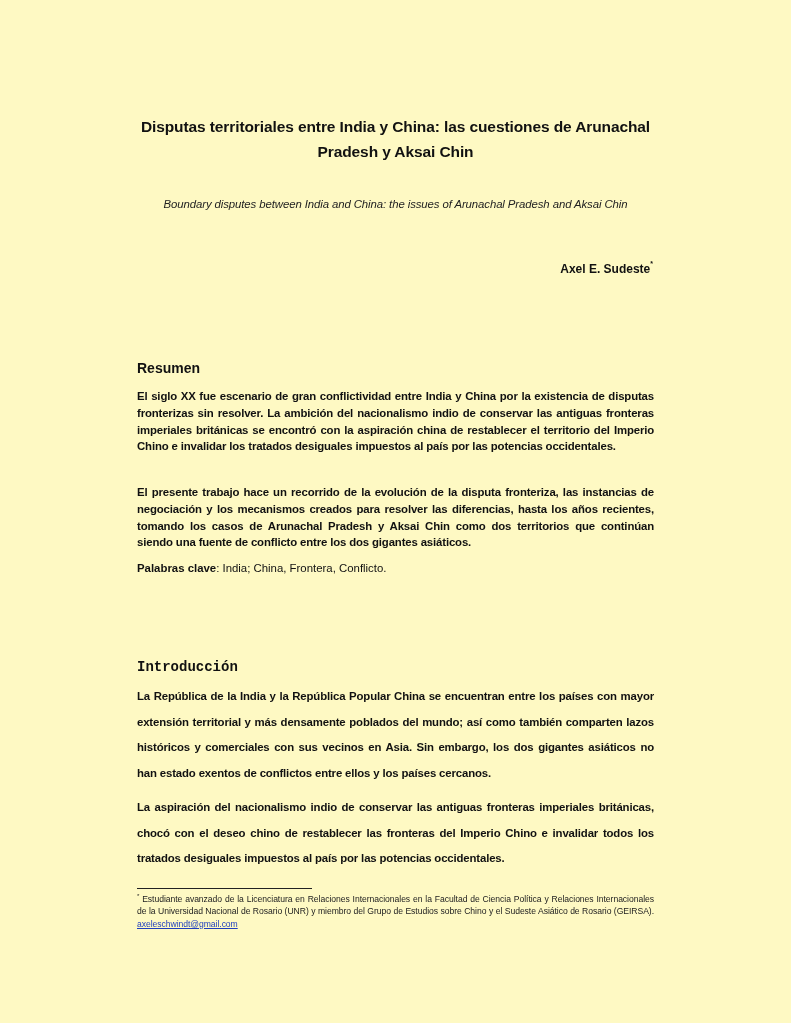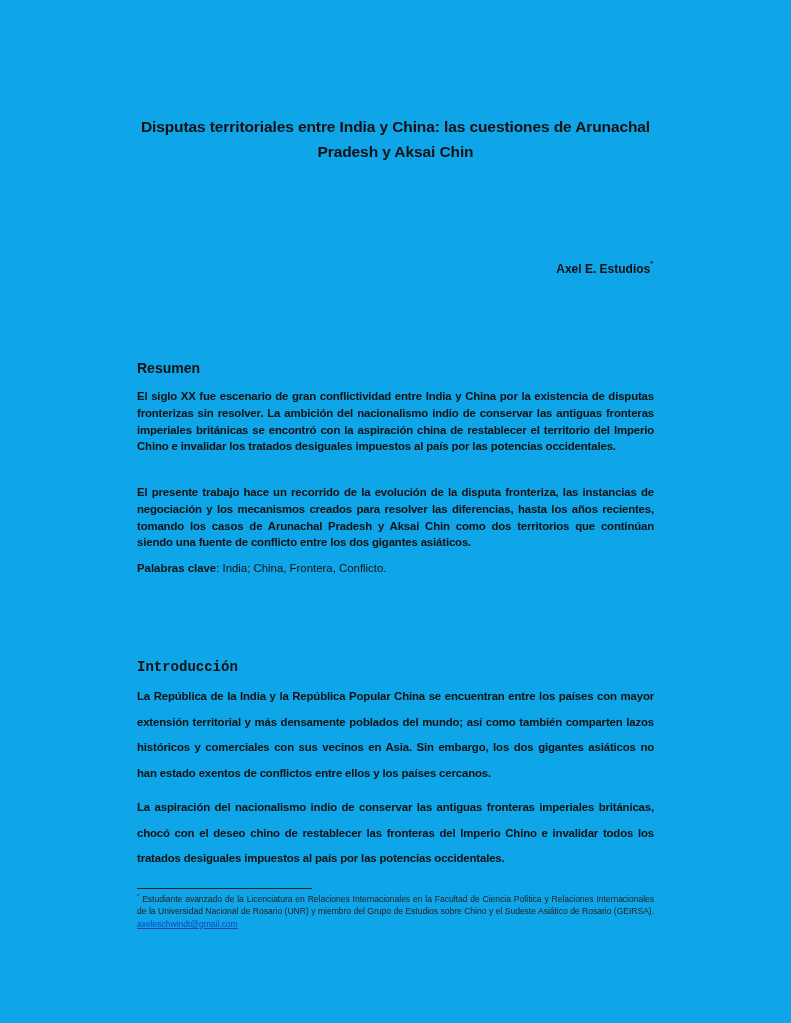--- a/index.html
+++ b/index.html
@@ -1,18 +1,18 @@
 <!DOCTYPE html>
 <html><head>
   <meta charset="utf-8">
   <style>
     html, body { margin: 0; padding: 0; background: #ffffff; }
     body { width: 791px; height: 1023px; position: relative; overflow: hidden;
            font-family: "Liberation Sans", "DejaVu Sans", sans-serif; color: #111; }
-    .page { position: absolute; left: 0; top: 0; width: 791px; height: 1023px; background: #0ea5e9; }
+    .page { position: absolute; left: 0; top: 0; width: 791px; height: 1023px; background: #fef9c3; }
     .title { position: absolute; left: 120px; top: 114px; width: 551px; text-align: center;
              font-weight: bold; font-size: 15.5px; line-height: 25px; color: #111; letter-spacing: -0.1px; }
     .subtitle { position: absolute; left: 120px; top: 196px; width: 551px; text-align: center;
                 font-style: italic; font-size: 11.4px; line-height: 16px; color: #222; letter-spacing: -0.1px; }
     .author { position: absolute; right: 138px; top: 262px; font-weight: bold; font-size: 12px; color: #111; }
     .author sup { font-size: 7px; position: relative; top: -2px; vertical-align: super; line-height: 0; }
     .section-head { position: absolute; left: 137px; font-weight: bold; font-size: 14px; color: #111; }
     .para { position: absolute; left: 137px; width: 517px; font-size: 11.4px; color: #111;
             text-align: justify; letter-spacing: -0.15px; font-weight: bold; }
     .para.tight { line-height: 16.8px; }
@@ -28,23 +28,24 @@
 </head>
 <body>
 
 <div class="page">
 
   <div class="title">
     <span>Disputas territoriales entre India y China: las cuestiones de Arunachal</span><br>
     <span>Pradesh y Aksai Chin</span>
   </div>
 
+  <div class="subtitle">Boundary disputes between India and China: the issues of Arunachal Pradesh and Aksai Chin</div>
 
   <div class="author">
-    <span>Axel E. Estudios</span><sup>*</sup>
+    <span>Axel E. Sudeste</span><sup>*</sup>
   </div>
 
   <div class="section-head" style="top:360px;">Resumen</div>
 
   <div class="para tight" style="top:388px;">El siglo XX fue escenario de gran conflictividad entre India y China por la existencia de disputas fronterizas sin resolver. La ambición del nacionalismo indio de conservar las antiguas fronteras imperiales británicas se encontró con la aspiración china de restablecer el territorio del Imperio Chino e invalidar los tratados desiguales impuestos al país por las potencias occidentales.</div>
 
   <div class="para tight" style="top:484px;">El presente trabajo hace un recorrido de la evolución de la disputa fronteriza, las instancias de negociación y los mecanismos creados para resolver las diferencias, hasta los años recientes, tomando los casos de Arunachal Pradesh y Aksai Chin como dos territorios que continúan siendo una fuente de conflicto entre los dos gigantes asiáticos.</div>
 
   <div class="kw">
     <b>Palabras clave</b><span>: India; China, Frontera, Conflicto.</span>

